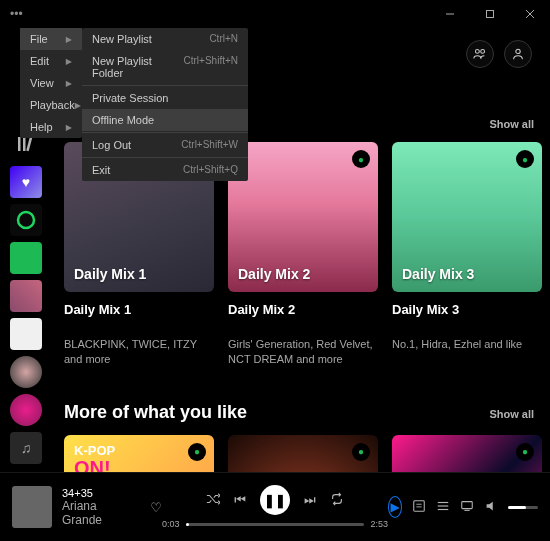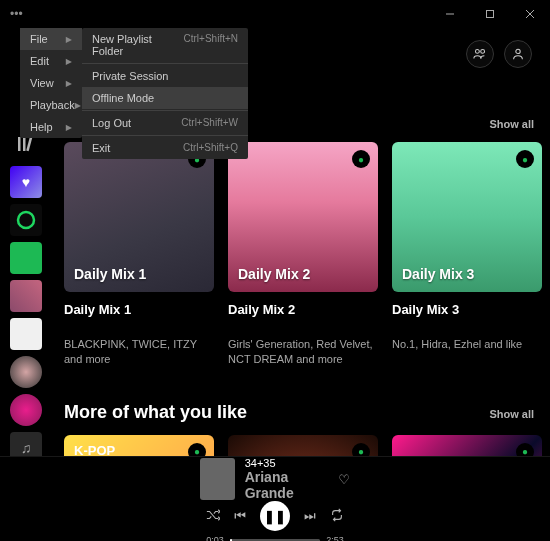--- a/index.html
+++ b/index.html
@@ -52,26 +52,26 @@
 .cover3 { background: linear-gradient(180deg, #7de8b8 0%, #5ac898 50%, #3a9a6c 100%); }
 .cover4 { background: linear-gradient(135deg, #ffe04a 0%, #ff8a4a 100%); }
 .cover5 { background: radial-gradient(circle at 50% 60%, #ff9a3a 0%, #6a2a1a 40%, #1a0a05 100%); }
 .cover6 { background: linear-gradient(135deg, #ff1a8c 0%, #0a0a2a 50%, #ff1a8c 100%); }
 .cover-kpop { position: absolute; top: 8px; left: 10px; font-size: 13px; font-weight: 900; color: #fff; }
 .cover-on { position: absolute; top: 22px; left: 10px; font-size: 20px; font-weight: 900; color: #ff1a8c; }
 
 .card-title { font-size: 13px; font-weight: 700; margin-top: 10px; }
 .card-sub { font-size: 11px; color: #a7a7a7; margin-top: 20px; line-height: 1.4; }
 
-.player { position: absolute; bottom: 16px; left: 0; right: 0; height: 69px; background: #000; display: flex; align-items: center; padding: 0 12px; border-top: 1px solid #181818; flex-direction: column; }
+.player { position: absolute; bottom: 0; left: 0; right: 0; height: 69px; background: #000; display: flex; align-items: center; padding: 0 12px; border-top: 1px solid #181818; }
 .player-left { display: flex; align-items: center; gap: 10px; width: 150px; }
 .track-art { width: 42px; height: 42px; background: #666; border-radius: 3px; }
 .track-info { font-size: 11px; }
 .track-title { color: #fff; font-weight: 500; }
-.track-artist { color: #a7a7a7; font-size: 14px; font-weight: bold; }
+.track-artist { color: #a7a7a7; font-size: 12px; }
 .heart-btn { color: #a7a7a7; font-size: 13px; margin-left: 4px; }
 
 .player-center { flex: 1; display: flex; flex-direction: column; align-items: center; gap: 4px; }
 .controls { display: flex; align-items: center; gap: 14px; }
 .ctrl-btn { color: #b3b3b3; font-size: 13px; }
 .play-btn { width: 30px; height: 30px; border-radius: 50%; background: #fff; color: #000; display: flex; align-items: center; justify-content: center; font-size: 13px; font-weight: bold; }
 .progress { display: flex; align-items: center; gap: 6px; width: 100%; }
 .time { font-size: 9px; color: #a7a7a7; }
 .bar { flex: 1; height: 3px; background: #4d4d4d; border-radius: 2px; position: relative; }
 .bar-fill { height: 100%; width: 2%; background: #fff; border-radius: 2px; }
@@ -124,20 +124,24 @@
       <span>Playback</span>
       <span class="arrow">▶</span>
     </div>
   <div class="menubar-item">
       <span>Help</span>
       <span class="arrow">▶</span>
     </div>
 </div>
 
 <div class="submenu">
+  <div class="submenu-item">
+      <span>New Playlist</span>
+      <span class="submenu-shortcut">Ctrl+N</span>
+    </div>
   <div class="submenu-item">
       <span>New Playlist Folder</span>
       <span class="submenu-shortcut">Ctrl+Shift+N</span>
     </div>
   <div class="submenu-sep"></div>
   <div class="submenu-item">
       <span>Private Session</span>
       <span class="submenu-shortcut"></span>
     </div>
   <div class="submenu-item active">

